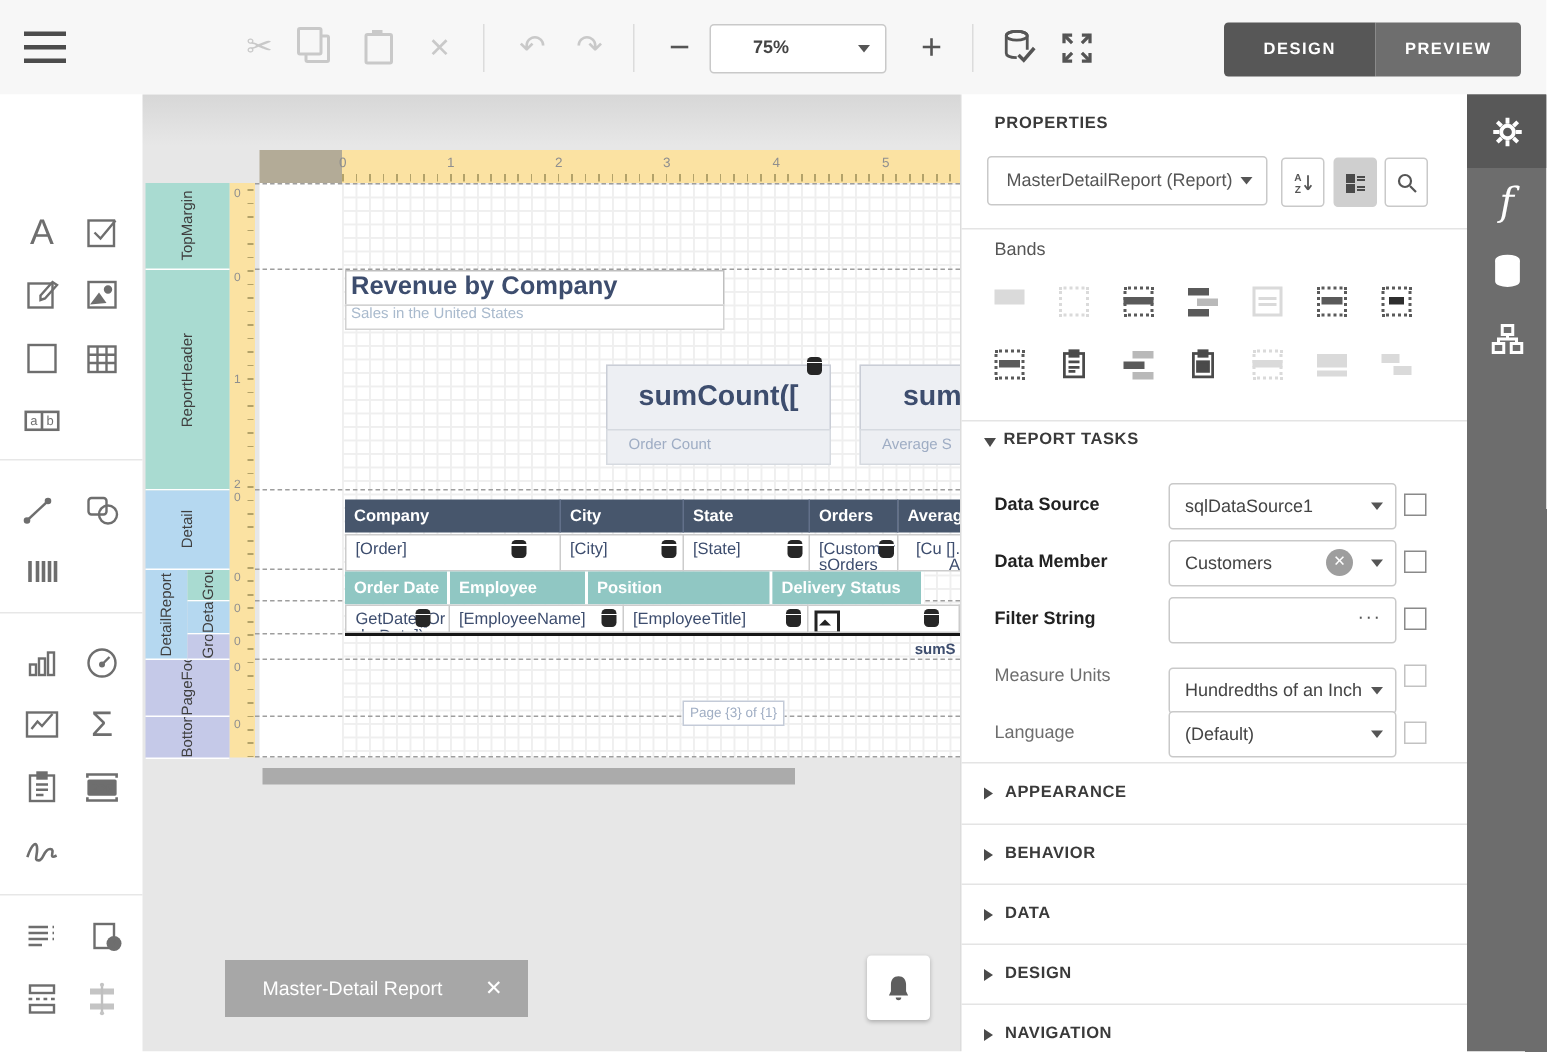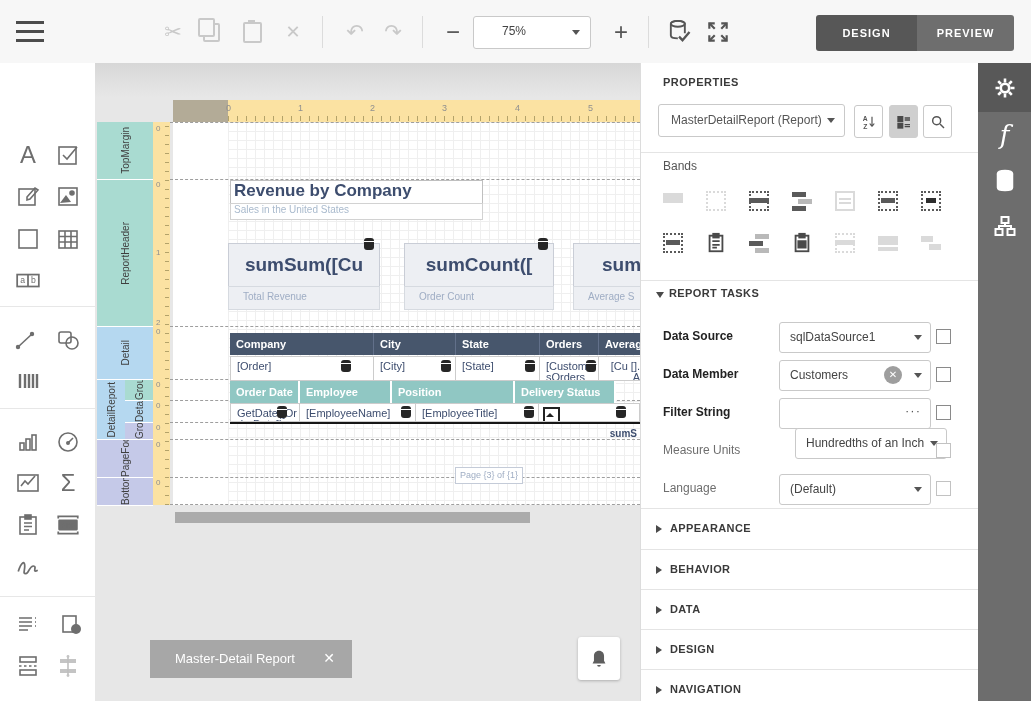--- a/index.html
+++ b/index.html
@@ -8,21 +8,21 @@
   .abs{position:absolute;}
 
   
   .toolbar{left:0;top:0;width:1031px;height:63px;background:#f7f7f7;}
   .hamburger{left:16px;top:21px;width:28px;height:21px;cursor:pointer;}
   .hamburger i{display:block;height:3px;background:#4c4c4c;margin:0 0 6px 0;}
   .tico{width:30px;height:30px;top:17px;font-size:21px;line-height:30px;text-align:center;color:#c9c9c9;}
   .tico.dark{color:#555;}
   .tsep{top:16px;width:1px;height:32px;background:#dcdcdc;}
   .zoombox{left:473px;top:16px;width:116px;height:31px;background:#fff;border:1px solid #c9c9c9;border-radius:3px;}
-  .zoombox .val{position:absolute;left:28px;top:7px;font-size:12px;color:#444;}
+  .zoombox .val{position:absolute;left:28px;top:7px;font-size:12px;color:#444;font-weight:bold;}
   .caret{width:0;height:0;border-left:4px solid transparent;border-right:4px solid transparent;border-top:5px solid #555;}
   .zoombox .caret{position:absolute;right:10px;top:13px;}
   .mode{top:15px;height:36px;line-height:36px;text-align:center;color:#fff;font-size:11px;
         font-weight:bold;letter-spacing:1px;cursor:pointer;}
   .mode.design{left:816px;width:101px;background:#575757;border-radius:3px 0 0 3px;}
   .mode.preview{left:917px;width:97px;background:#6e6e6e;border-radius:0 3px 3px 0;}
   .copyic{width:13px;height:15px;border:2px solid #c9c9c9;border-radius:2px;}
   .copyic::before{content:"";position:absolute;left:-7px;top:-7px;width:13px;height:15px;border:2px solid #c9c9c9;border-radius:2px;background:#f7f7f7;}
   .pasteic{width:15px;height:17px;border:2px solid #c9c9c9;border-radius:2px;}
   .pasteic::before{content:"";position:absolute;left:3px;top:-4px;width:7px;height:4px;background:#c9c9c9;}
@@ -393,25 +393,20 @@
     <div class="abs dash" style="top:316px;"></div>
     <div class="abs dash" style="top:337px;"></div>
     <div class="abs dash" style="top:359px;"></div>
     <div class="abs dash" style="top:376px;"></div>
     <div class="abs dash" style="top:414px;"></div>
     <div class="abs dash" style="top:441px;"></div>
 
     <div class="abs ctrl navy" style="left:135px;top:117px;width:248px;height:22px;font-size:17px;font-weight:bold;padding-left:3px;overflow:hidden;white-space:nowrap;">Revenue by Company</div>
     <div class="abs ctrl" style="left:135px;top:140px;width:248px;height:15px;font-size:10px;color:#a9bacd;padding-left:3px;border-color:#d2d2d2;overflow:hidden;white-space:nowrap;">Sales in the United States</div>
 
-    <div class="abs" style="left:133px;top:180px;width:152px;height:67px;">
-      <div class="sum-expr navy">sumSum([Cu</div>
-      <div class="sum-cap">Total Revenue</div>
-      <span class="dbic" style="right:6px;top:-5px;"></span>
-    </div>
     <div class="abs" style="left:309px;top:180px;width:150px;height:67px;">
       <div class="sum-expr navy">sumCount([</div>
       <div class="sum-cap">Order Count</div>
       <span class="dbic" style="right:6px;top:-5px;"></span>
     </div>
     <div class="abs" style="left:478px;top:180px;width:100px;height:67px;">
       <div class="sum-expr navy" style="text-align:left;padding-left:28px;">sum</div>
       <div class="sum-cap">Average S</div>
     </div>
 
@@ -582,21 +577,21 @@
     <div>
       <span class="abs frow-label b" style="top:342px;">Filter String</span>
       <div class="abs fctrl" style="top:335px;">
         <span class="val"></span>
         <span class="dots">···</span>
       </div>
       <span class="abs fchk" style="left:295px;top:342px;"></span>
     </div>
     <div>
       <span class="abs frow-label dim" style="top:380px;">Measure Units</span>
-      <div class="abs fctrl" style="top:365px;margin-left:16px;">
+      <div class="abs fctrl" style="top:382px;">
         <span class="val">Hundredths of an Inch</span>
           <span class="caret"></span>
       </div>
       <span class="abs fchk dim" style="left:295px;top:380px;"></span>
     </div>
     <div>
       <span class="abs frow-label dim" style="top:418px;">Language</span>
       <div class="abs fctrl" style="top:411px;">
         <span class="val">(Default)</span>
           <span class="caret"></span>

